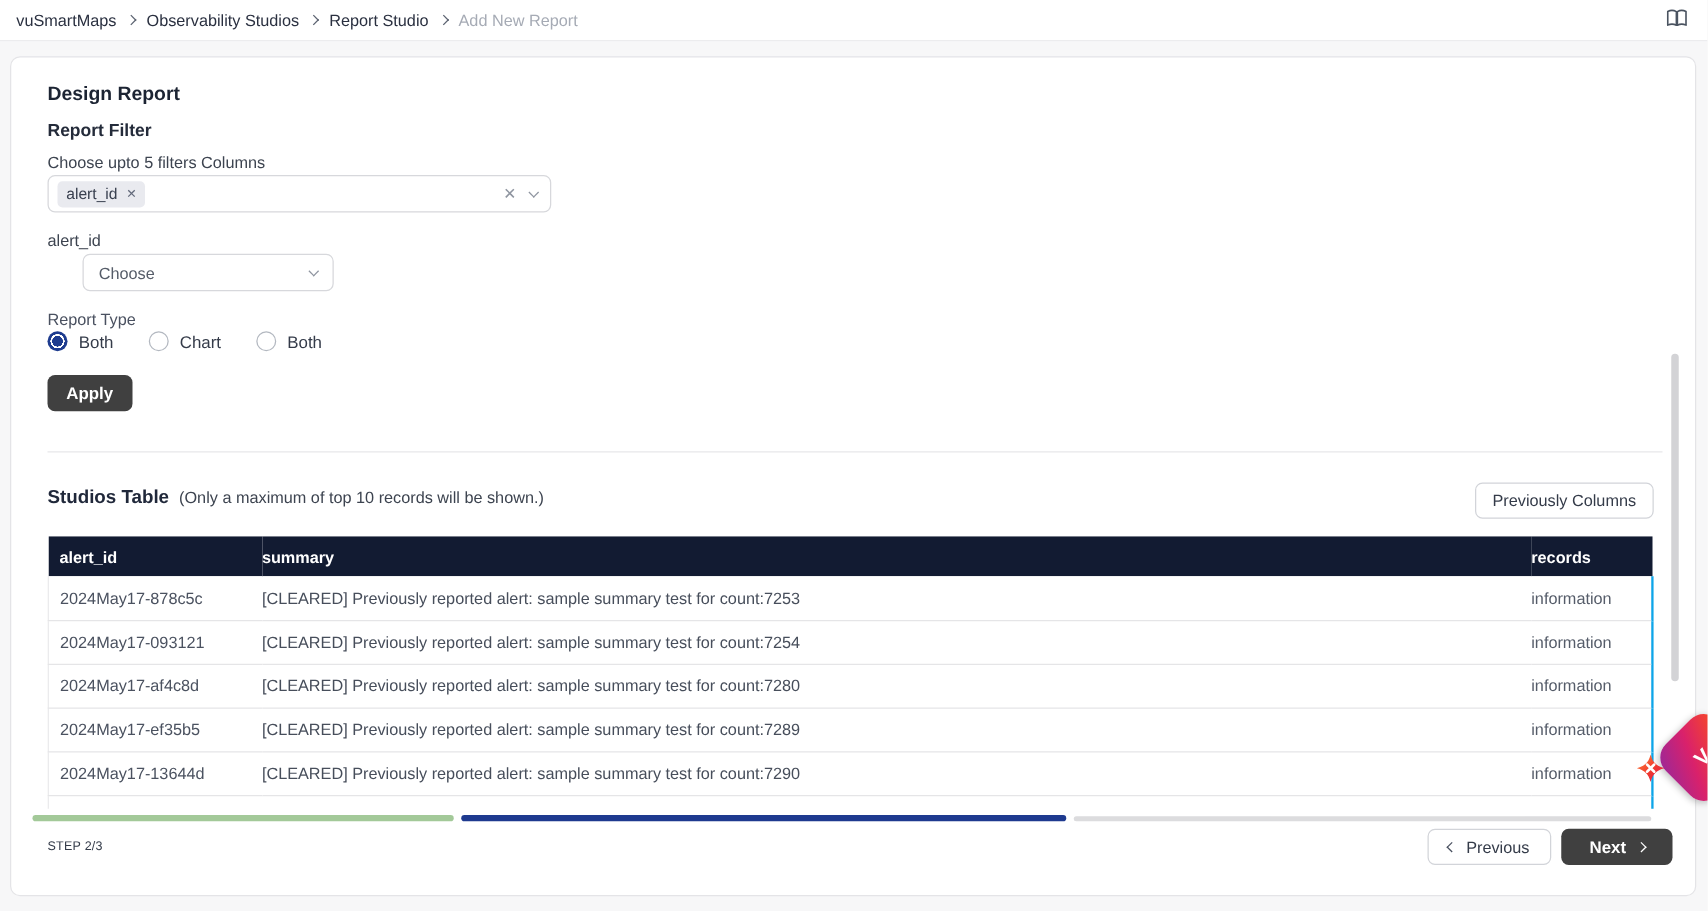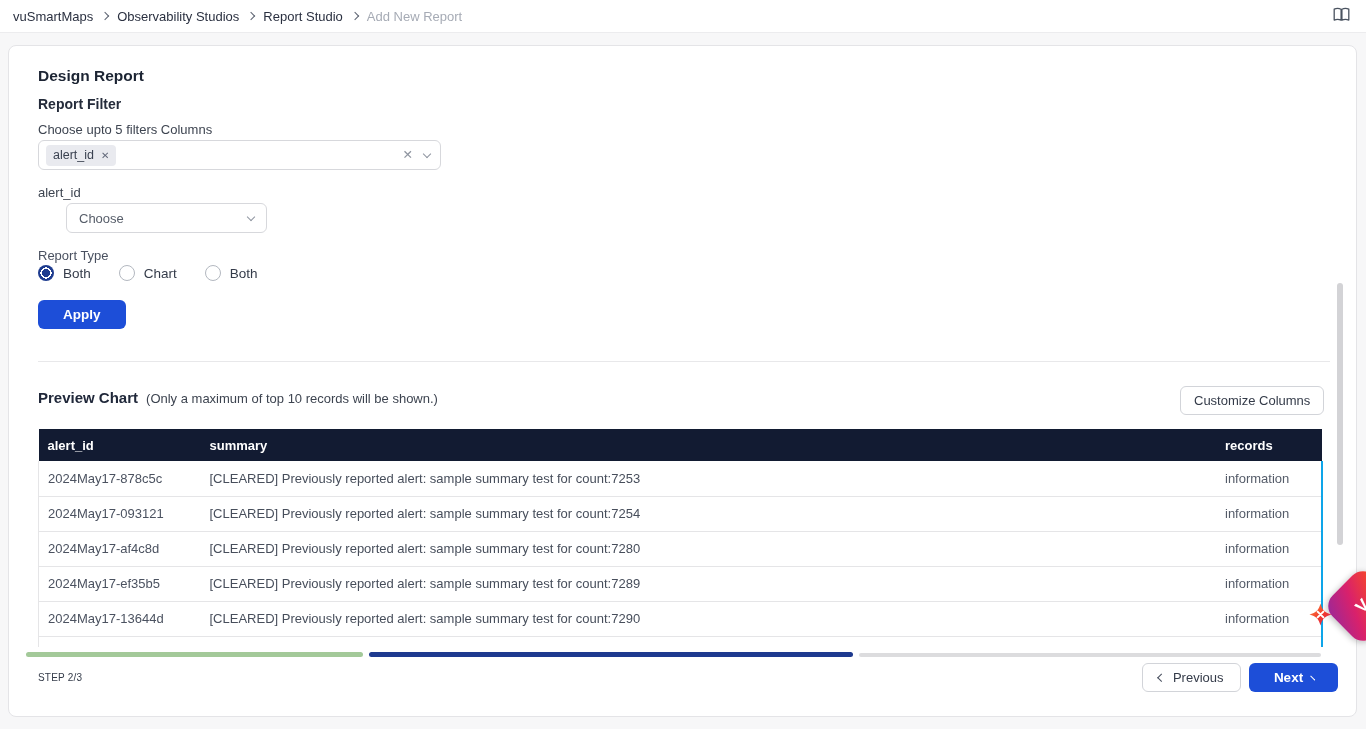--- a/index.html
+++ b/index.html
@@ -46,22 +46,22 @@
   .select .chev { margin-left:auto; border-color:#8f95a0; }
 
   
   .radio-row { position:absolute; left:29px; top:219px; display:flex; gap:28px; }
   .radio-item { display:flex; align-items:center; gap:9px; cursor:pointer; }
   .radio { width:16px; height:16px; border-radius:50%; border:1.5px solid #b3b8c0; background:#fff; }
   .radio.on { border:none;
     background:radial-gradient(circle, #1e3c8f 0 4.2px, #ffffff 4.3px 5.6px, #1e3c8f 5.7px 100%); }
   .radio-item span.rlabel { font-size:13.5px; color:#343b49; }
 
-  .btn-primary { background:#1d4ed8; color:#fff; border:none; border-radius:6px; height:29px;
-                 font-size:13.5px; font-weight:600; padding:0 25px; cursor:pointer;
+  .btn-primary { background:#404040; color:#fff; border:none; border-radius:6px; height:29px;
+                 font-size:13.5px; font-weight:600; padding:0 15px; cursor:pointer;
                  display:flex; align-items:center; gap:9px; font-family:inherit; }
   .apply { position:absolute; left:29px; top:254px; }
 
   .divider { position:absolute; left:29px; top:315px; width:1292px; height:1px; background:#e8e8ea; }
 
   
   .preview-head { position:absolute; left:29px; top:343px; display:flex; align-items:baseline; gap:8px; }
   .preview-title { font-size:15px; font-weight:600; color:#20283a; }
   .preview-note { font-size:13px; color:#3d4450; }
   .btn-outline { background:#fff; border:1px solid #d2d4d9; border-radius:6px; height:29px;
@@ -173,24 +173,24 @@
         <span class="radio"></span>
         <span class="rlabel">Both</span>
       </span>
     </div>
 
     <button class="btn-primary apply">Apply</button>
 
     <div class="divider"></div>
 
     <div class="preview-head">
-      <span class="preview-title">Preview Chart</span>
+      <span class="preview-title">Studios Table</span>
       <span class="preview-note">(Only a maximum of top 10 records will be shown.)</span>
     </div>
-    <button class="btn-outline customize">Customize Columns</button>
+    <button class="btn-outline customize">Previously Columns</button>
 
     <div class="tablewrap">
       <table>
         <colgroup>
             <col style="width:171px">
             <col>
             <col style="width:97px">
           </colgroup>
         <thead>
           <tr>

